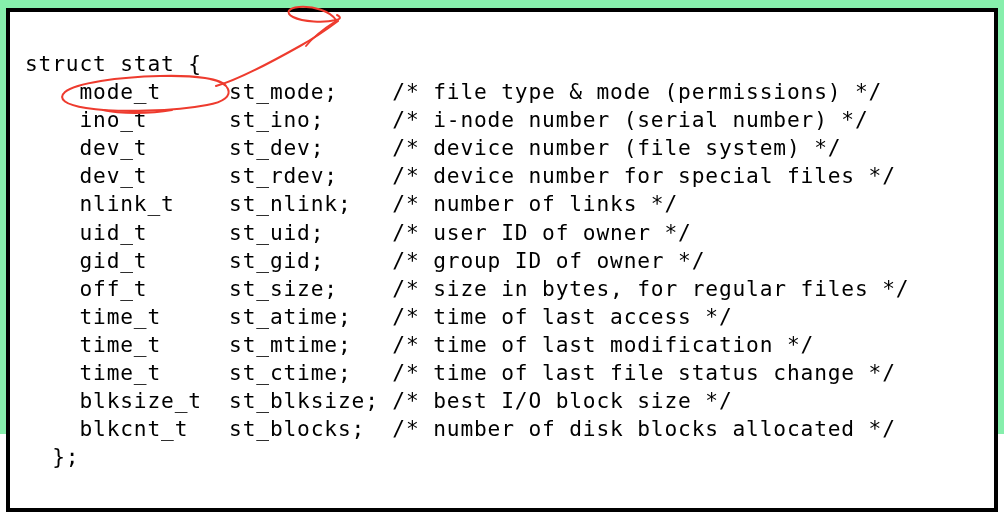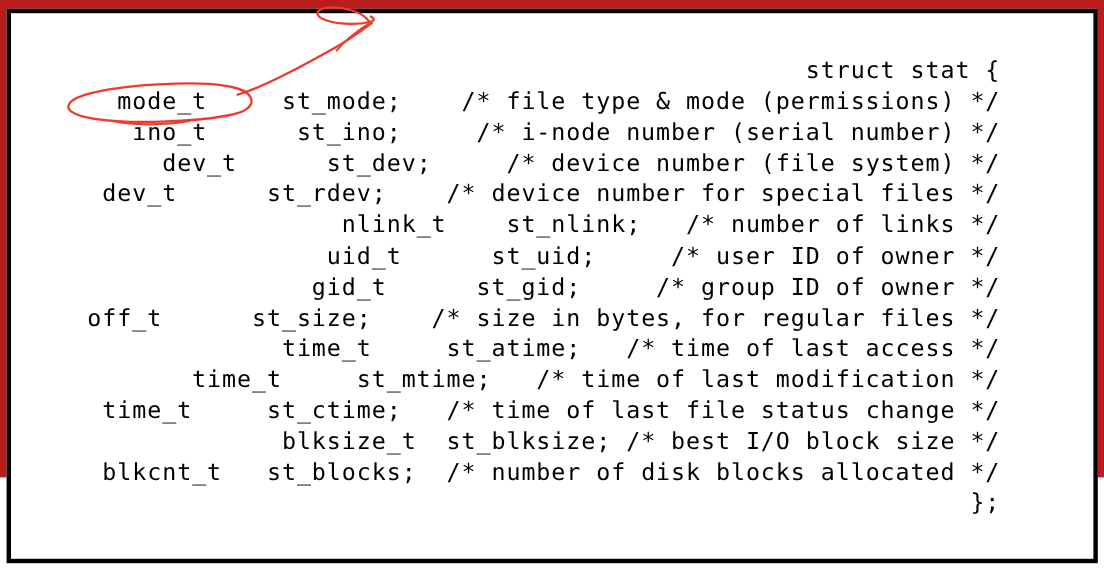--- a/index.html
+++ b/index.html
@@ -12,22 +12,21 @@
     width: 1004px;
     height: 522px;
     overflow: hidden;
     font-family: "DejaVu Sans Mono", "Liberation Mono", monospace;
   }
 
   #slide {
     position: relative;
     width: 1004px;
     height: 434px;
-    background: #b91c1c;
-    text-align: right;
+    background: #86efac;
   }
 
   
   #code-frame {
     position: absolute;
     left: 6px;
     top: 8px;
     width: 992px;
     height: 504px;
     box-sizing: border-box;

